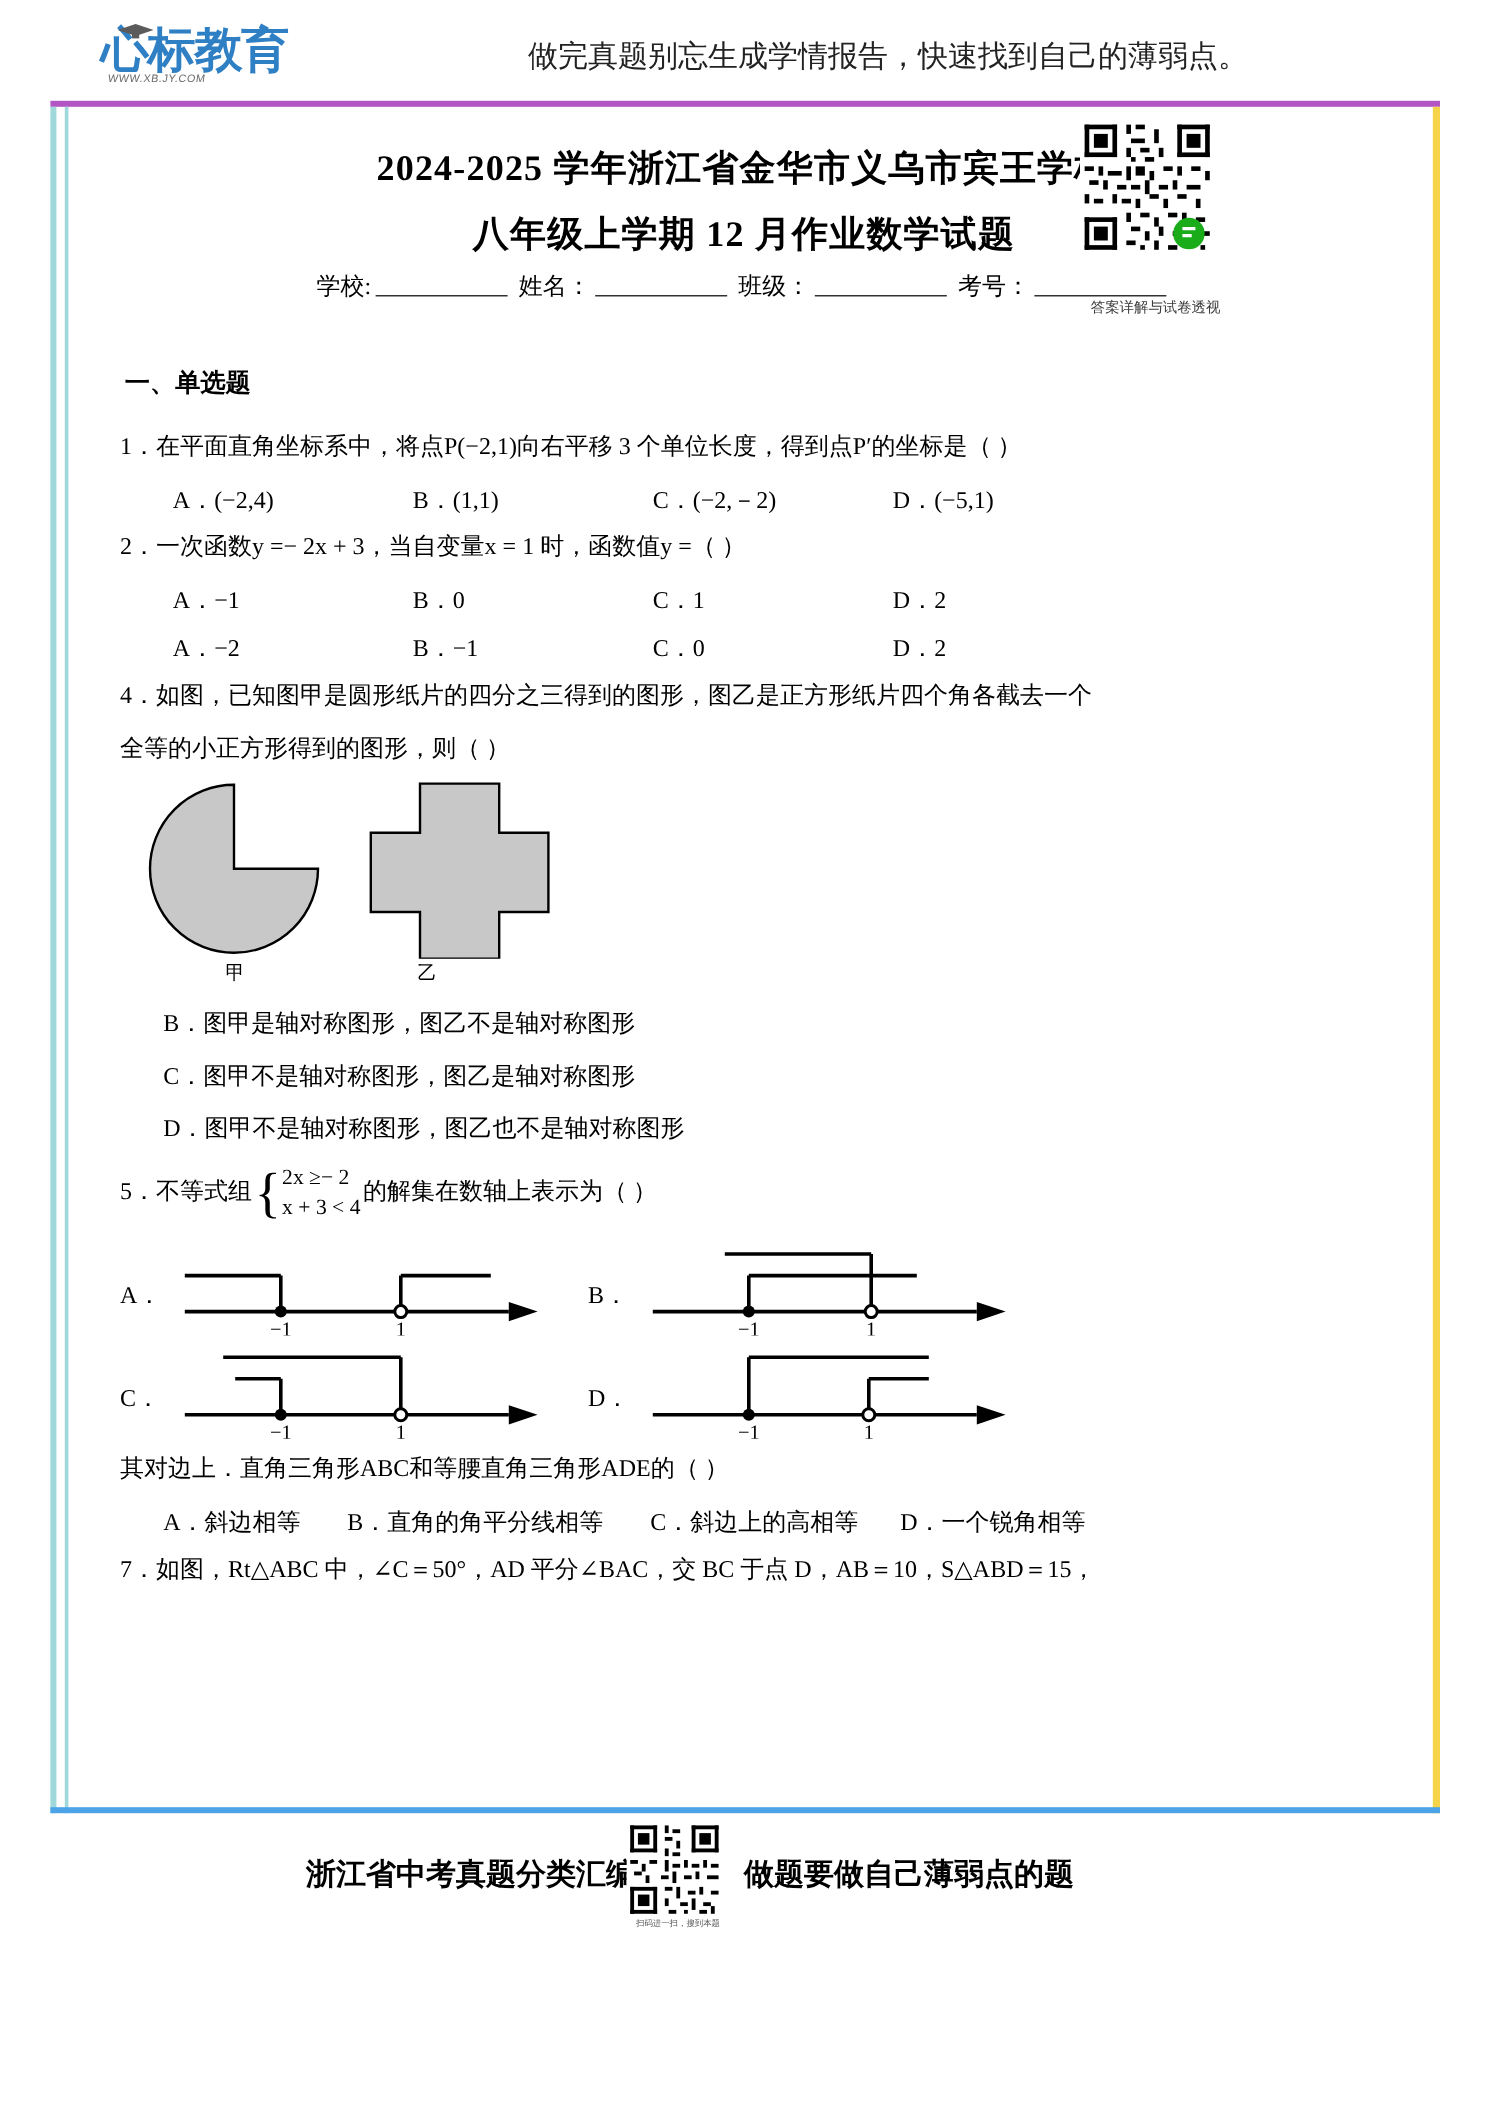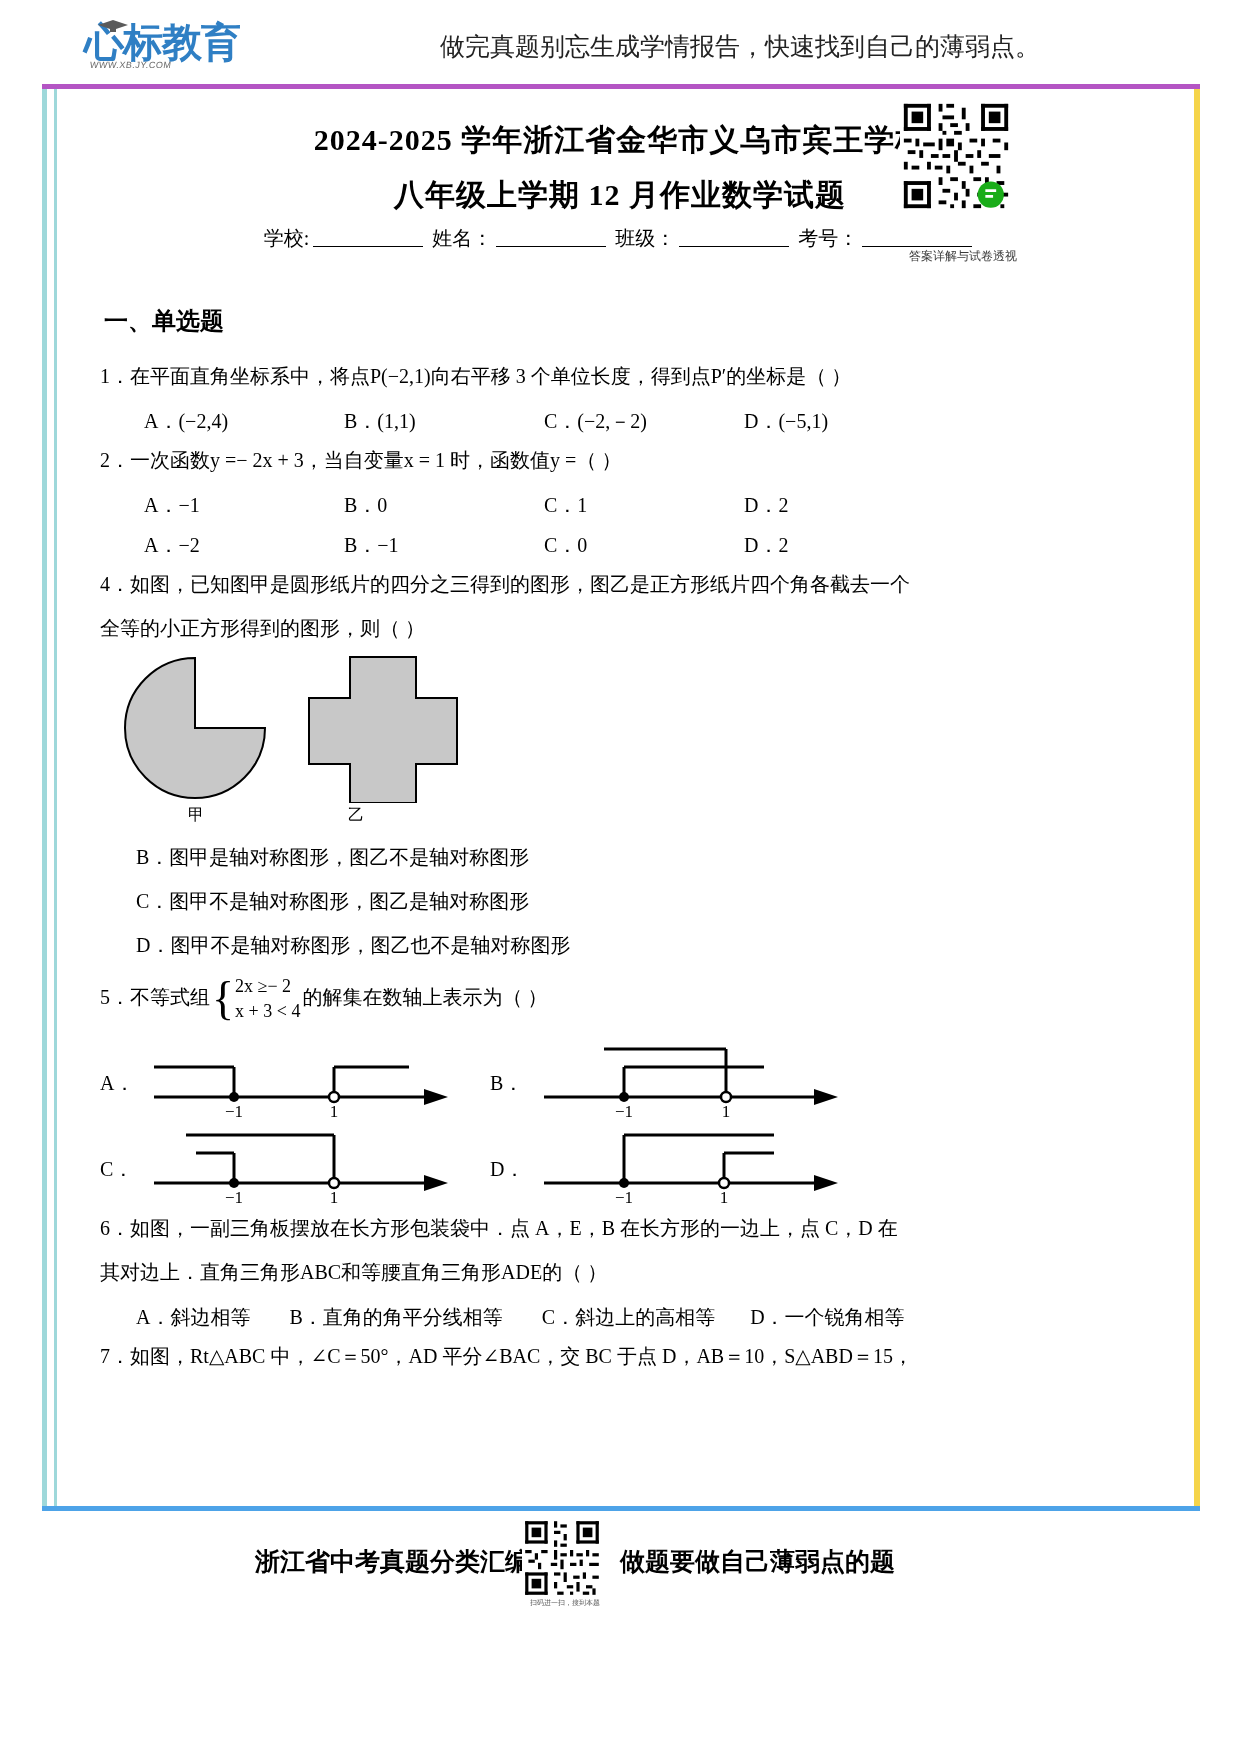--- a/index.html
+++ b/index.html
@@ -139,21 +139,21 @@
 
   
   .content {
     position: absolute;
     left: 100px; top: 305px;
     width: 935px;
   }
   .section-heading {
     font-family: "Liberation Sans", sans-serif;
     font-weight: bold;
-    font-size: 24px;
+    font-size: 21px;
     margin: 0 0 20px 4px;
   }
   .q {
     font-size: 20px;
     line-height: 38px;
     margin-bottom: 6px;
   }
   .opts {
     font-size: 20px;
     line-height: 40px;
@@ -495,23 +495,20 @@
           <circle cx="90" cy="60" r="5" fill="#000"></circle>
           <circle cx="190" cy="60" r="5" fill="#fff" stroke="#000" stroke-width="2.5"></circle>
           <text x="90" y="80" font-size="17" text-anchor="middle" font-family="Liberation Serif, serif">−1</text>
           <text x="190" y="80" font-size="17" text-anchor="middle" font-family="Liberation Serif, serif">1</text>
         </svg>
       </div>
     </div>
   </div>
 
   <div class="q">
-    <span>6．</span><span>如图，一副三角板摆放在长方形包装袋中．点 A，E，B 在长方形的一边上，点 C，D 在</span>
-  </div>
-  <div class="q">
     <span>其对边上．直角三角形ABC和等腰直角三角形ADE的（    ）</span>
   </div>
   <div class="opts" style="margin-left:36px;display:block;">
     <span style="margin-right:34px;">A．斜边相等</span>
     <span style="margin-right:34px;">B．直角的角平分线相等</span>
     <span style="margin-right:30px;">C．斜边上的高相等</span>
     <span>D．一个锐角相等</span>
   </div>
 
   <div class="q">

